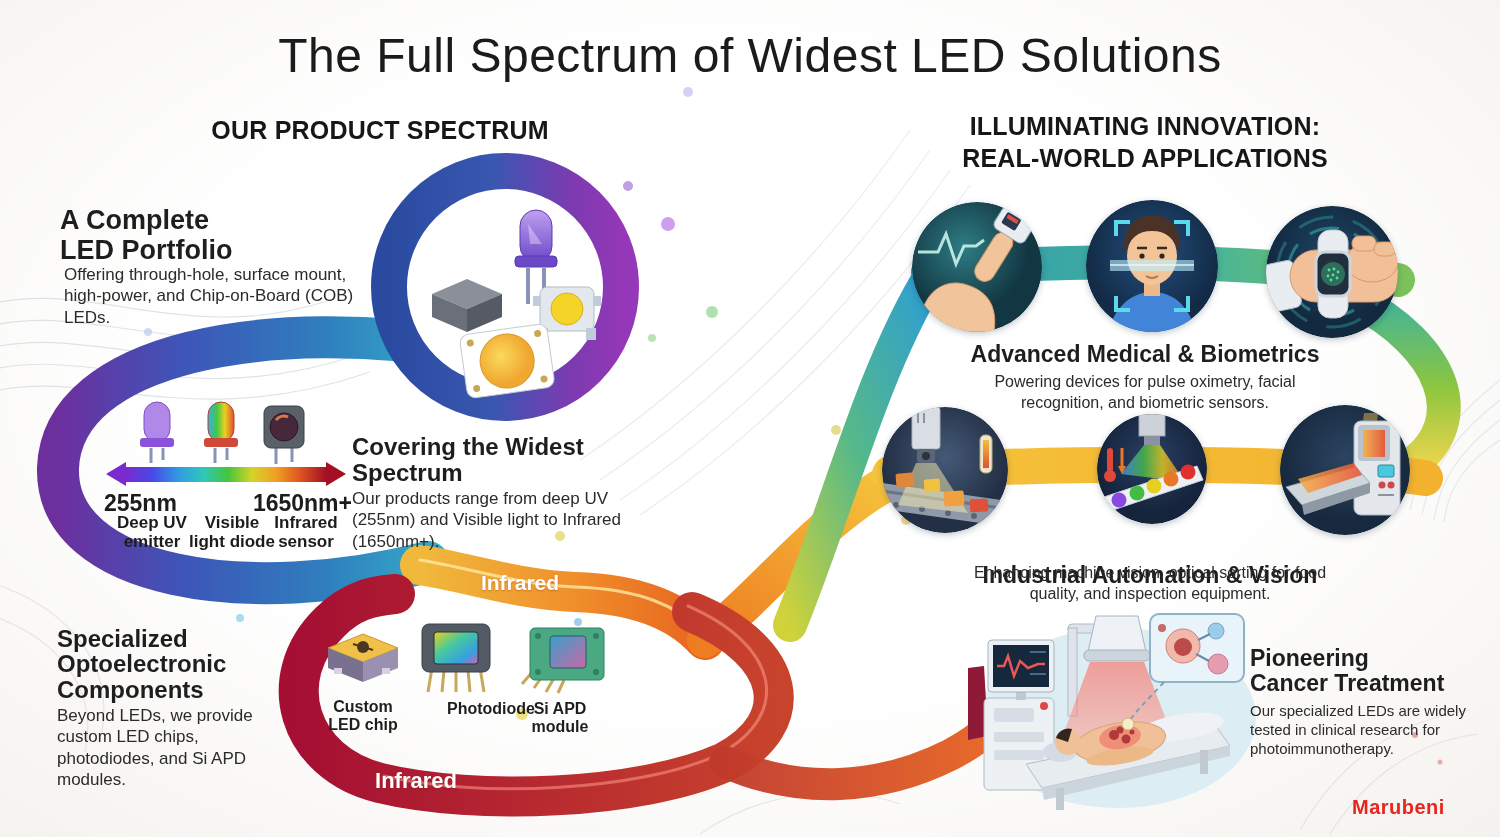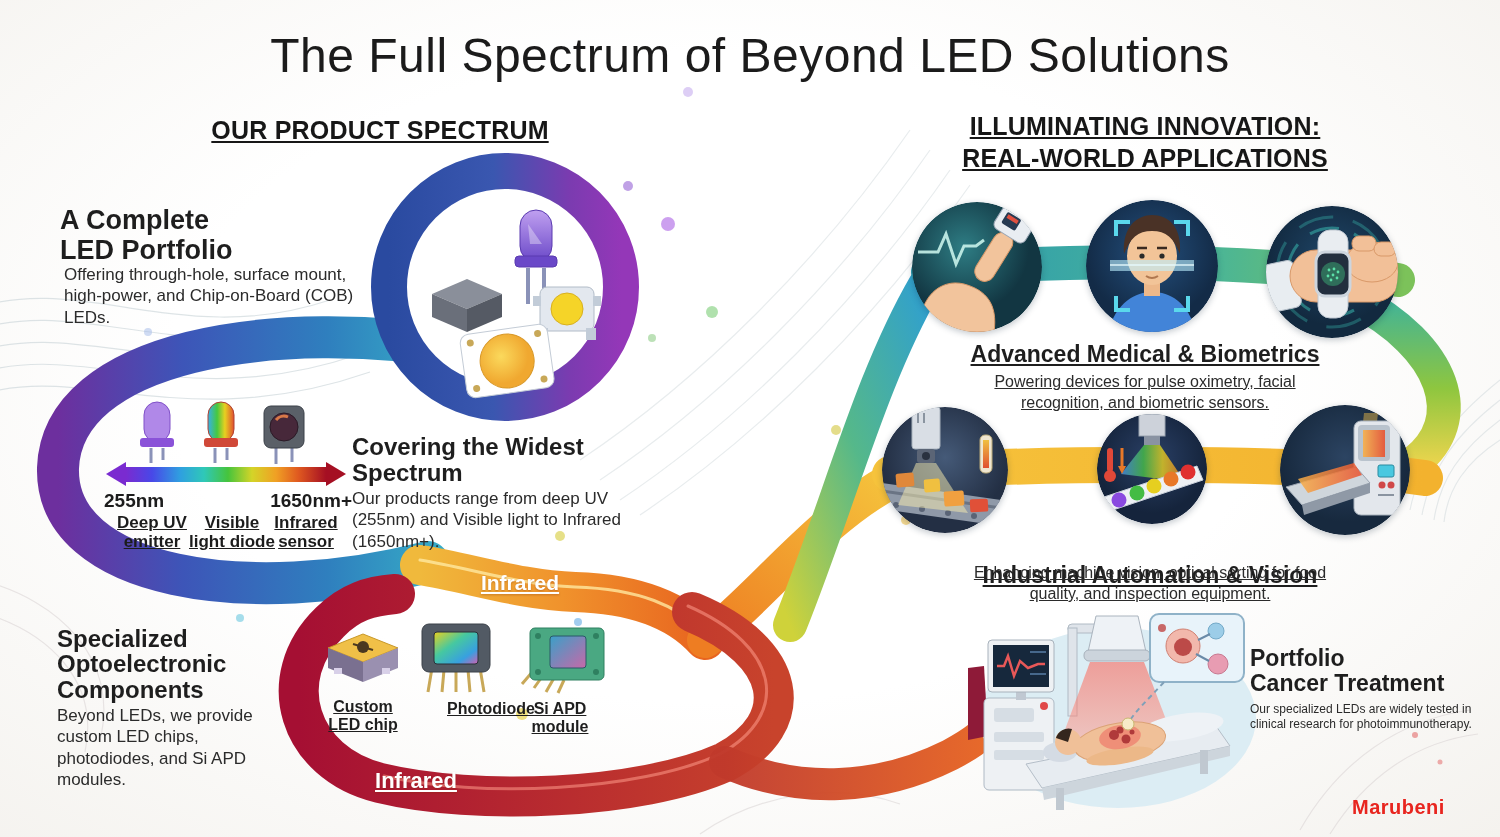--- a/index.html
+++ b/index.html
@@ -1,33 +1,33 @@
 <!DOCTYPE html>
 <html><head>
 <meta charset="utf-8">
 <style>
   html,body{margin:0;padding:0;background:#e9e7e4;}
   #stage{position:relative;width:1500px;height:837px;overflow:hidden;
     background:radial-gradient(ellipse at 48% 45%, #ffffff 50%, #f4f2ee 100%);
     font-family:"Liberation Sans", sans-serif;color:#222;}
   .abs{position:absolute;}
   .pre{white-space:pre-line;}
-  .ctr{text-align:center;text-decoration:underline;}
+  .ctr{text-align:center;}
   #bg{position:absolute;left:0;top:0;}
   .title{left:0;right:0;top:28px;text-align:center;font-size:48px;font-weight:400;
     letter-spacing:.5px;color:#1b1b1b;}
   .colhead{font-weight:700;font-size:25px;color:#171717;letter-spacing:.2px;line-height:1.28;}
   .h{font-weight:700;color:#1e1e1e;line-height:1.1;}
   .b{font-weight:400;color:#2b2b2b;line-height:1.26;}
   .ribbon-label{font-weight:700;color:#ffffff;text-shadow:0 1px 2px rgba(120,40,0,.35);}
   .circ{position:absolute;border-radius:50%;overflow:hidden;box-shadow:0 2px 6px rgba(20,40,60,.25);}
   .circ svg{display:block;}
   .chip-label{font-weight:700;font-size:16px;line-height:1.12;color:#1e1e1e;}
   .spec-names span{font-weight:700;font-size:17px;line-height:1.1;color:#1c1c1c;}
-  .spec-vals{font-weight:700;font-size:19px;color:#1c1c1c;}
+  .spec-vals{font-weight:700;font-size:23px;color:#1c1c1c;}
   .arrow-row{display:flex;align-items:center;}
   .arrow-bar{height:15px;flex:1;
     background:linear-gradient(90deg,#7a2bd0 0%,#4848e8 13%,#2f9fe0 27%,#2fc8b8 39%,#46c43c 51%,#d4d428 63%,#f0a024 75%,#e05a20 86%,#a50f23 100%);}
   .arr{width:0;height:0;border-top:12px solid transparent;border-bottom:12px solid transparent;}
   .arr.left{border-right:20px solid #7a2bd0;}
   .arr.right{border-left:20px solid #a50f23;}
   .uv-label{position:absolute;left:0;right:0;top:13px;text-align:center;color:#fff;
     font-weight:700;font-size:27px;letter-spacing:1px;}
   .logo{font-weight:700;font-size:20px;letter-spacing:.5px;color:#e8251f;}
 </style>
@@ -134,21 +134,21 @@
       <circle cx="578" cy="622" r="4" fill="#7ab8e8" opacity=".7"></circle>
       <circle cx="836" cy="430" r="5" fill="#d8cf5a" opacity=".7"></circle>
       <circle cx="906" cy="520" r="5" fill="#f0c24a" opacity=".6"></circle>
       <circle cx="148" cy="332" r="4" fill="#9fb8e8" opacity=".5"></circle>
       <circle cx="240" cy="618" r="4" fill="#6ac8e0" opacity=".6"></circle>
       <circle cx="1415" cy="735" r="3" fill="#e05050" opacity=".5"></circle>
       <circle cx="1440" cy="762" r="2.5" fill="#e05050" opacity=".45"></circle>
     </g>
   </svg>
 
-  <div class="abs title">The Full Spectrum of Beyond LED Solutions</div>
+  <div class="abs title">The Full Spectrum of Widest LED Solutions</div>
   <div class="abs colhead ctr" style="left:130px;top:114px;width:500px;">OUR PRODUCT SPECTRUM</div>
   <div class="abs colhead ctr pre" style="left:900px;top:110px;width:490px;">ILLUMINATING INNOVATION:
 REAL-WORLD APPLICATIONS</div>
 
   <div class="abs h pre" style="left:60px;top:206px;font-size:27px;">A Complete
 LED Portfolio</div>
   <div class="abs b" style="left:64px;top:264px;width:312px;font-size:17px;">Offering through-hole, surface mount, high-power, and Chip-on-Board (COB) LEDs.</div>
 
   <div class="abs" style="left:370px;top:152px;width:270px;height:270px;">
     <svg width="270" height="270" viewBox="0 0 270 270">
@@ -533,19 +533,19 @@
     <circle cx="215" cy="42" r="17" fill="#f2b8ac" stroke="#d08072"></circle>
     <circle cx="215" cy="43" r="9" fill="#bc4a48"></circle>
     <circle cx="250" cy="60" r="10" fill="#e89cb2" stroke="#c87890"></circle>
     <circle cx="248" cy="27" r="8" fill="#9ccde8" stroke="#74aac8"></circle>
     <line x1="230" y1="36" x2="242" y2="30" stroke="#6a8aa8" stroke-width="2"></line>
     <line x1="228" y1="50" x2="241" y2="57" stroke="#6a8aa8" stroke-width="2"></line>
     <circle cx="194" cy="24" r="4" fill="#c86868"></circle>
     <path d="M 196,78 C 180,96 168,106 161,118" stroke="#7fa0b8" stroke-width="2" fill="none" stroke-dasharray="5 4"></path>
     <circle cx="160" cy="120" r="6" fill="#f7ecc8" stroke="#c8b870"></circle>
   </svg>
-  <div class="abs h pre" style="left:1250px;top:646px;font-size:23px;">Portfolio
+  <div class="abs h pre" style="left:1250px;top:646px;font-size:23px;">Pioneering
 Cancer Treatment</div>
-  <div class="abs b" style="left:1250px;top:702px;width:238px;font-size:12px;">Our specialized LEDs are widely tested in clinical research for photoimmunotherapy.</div>
+  <div class="abs b" style="left:1250px;top:702px;width:238px;font-size:15px;">Our specialized LEDs are widely tested in clinical research for photoimmunotherapy.</div>
 
   <div class="abs logo" style="left:1352px;top:796px;">Marubeni</div>
 
 </div>
 
 </body></html>

